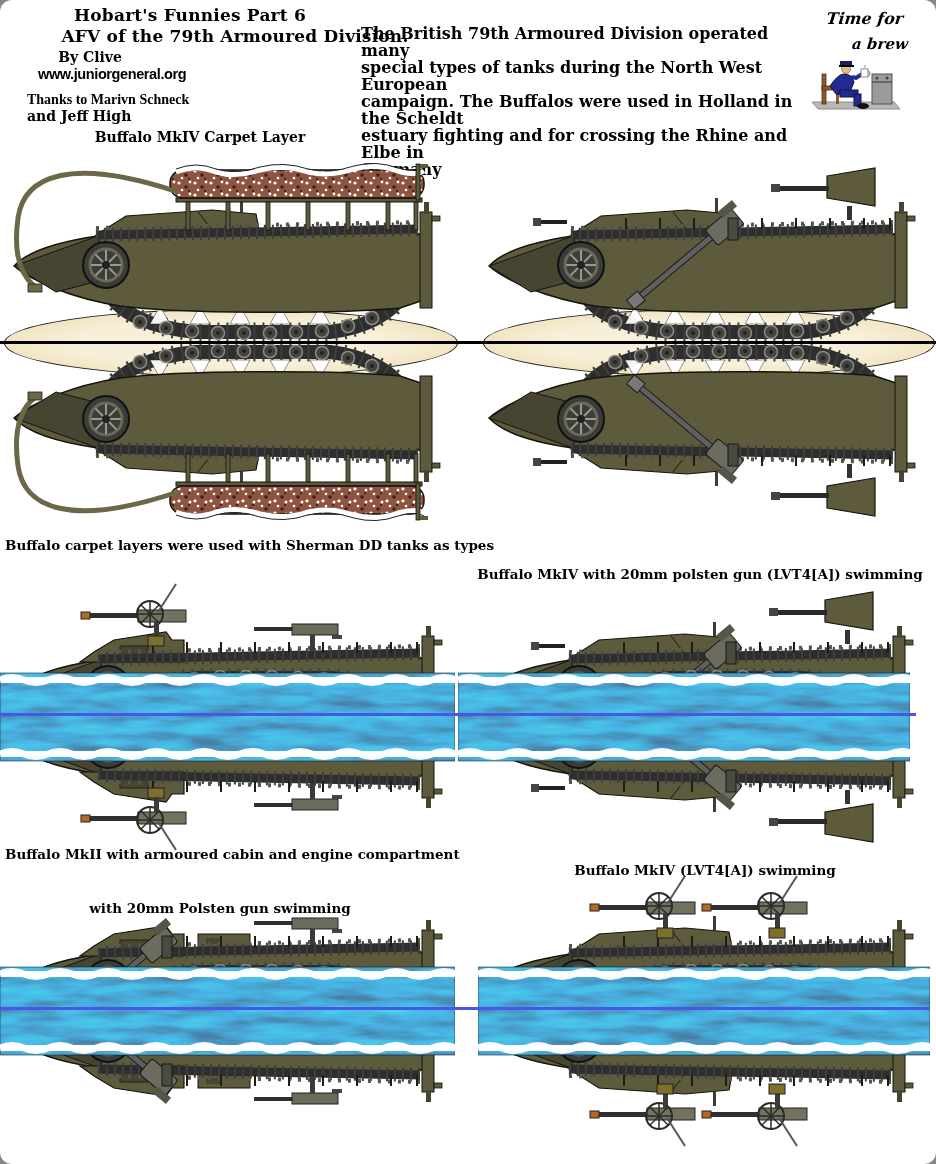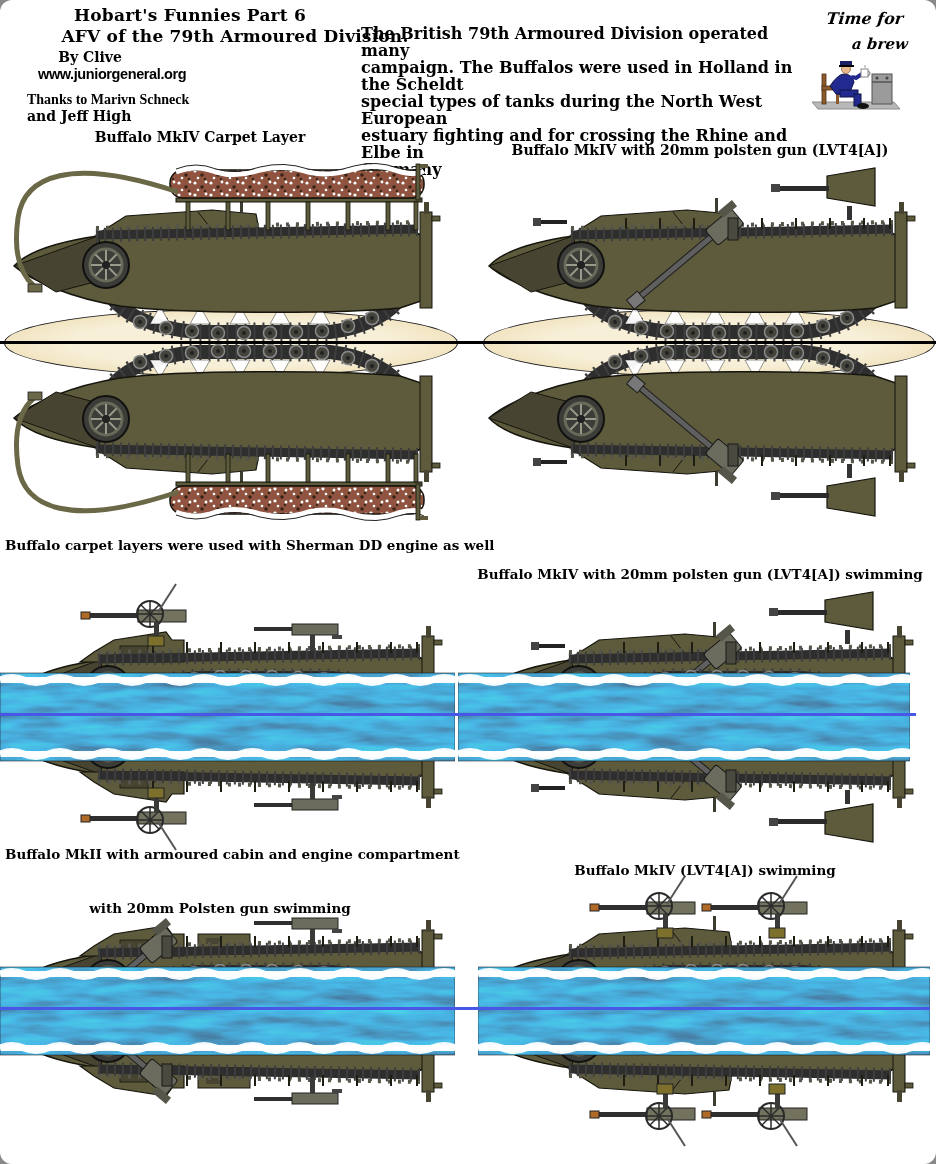--- a/index.html
+++ b/index.html
@@ -31,22 +31,22 @@
 
   <div class="abs title ctr" style="left:40px;top:5px;width:300px;">Hobart's Funnies Part 6</div>
   <div class="abs title ctr" style="left:10px;top:26px;width:360px;margin-left:45px;">AFV of the 79th Armoured Division.</div>
   <div class="abs sub ctr" style="left:20px;top:49px;width:140px;">By Clive</div>
   <div class="abs site" style="left:38px;top:66px;">www.juniorgeneral.org</div>
   <div class="abs sub" style="left:27px;top:92px;font-family:Liberation Serif, serif;">Thanks to Marivn Schneck</div>
   <div class="abs sub" style="left:27px;top:108px;">and Jeff High</div>
 
   <div class="abs" style="left:361px;top:25px;width:460px;">
     <div class="para">The British 79th Armoured Division operated many</div>
+    <div class="para">special types of tanks during the North West European</div>
     <div class="para">campaign. The Buffalos were used in Holland in the Scheldt</div>
-    <div class="para">special types of tanks during the North West European</div>
     <div class="para">estuary fighting and for crossing the Rhine and Elbe in</div>
     <div class="para">Germany</div>
   </div>
 
   <div class="abs script ctr" style="left:820px;top:9px;width:90px;">Time for</div>
   <div class="abs script ctr" style="left:845px;top:35px;width:70px;font-size:15px;">a brew</div>
   <div class="abs" style="left:810px;top:52px;" id="brew-figure">
       <svg width="92" height="58" viewBox="0 0 92 58">
   <polygon points="2,50 84,50 90,57 8,57" fill="#b8b8b8" stroke="#8c8c8c" stroke-width="1"></polygon>
   <rect x="62" y="22" width="20" height="30" fill="#9b9b9b" stroke="#555" stroke-width="1"></rect>
@@ -64,21 +64,20 @@
   <circle cx="36" cy="17" r="4.5" fill="#e8b98c" stroke="#8c6b4a" stroke-width="0.8"></circle>
   <rect x="30" y="9" width="12" height="5" fill="#1a1f66"></rect>
   <rect x="29" y="13" width="15" height="2" fill="#000"></rect>
   <rect x="51" y="17" width="7" height="8" fill="#fff" stroke="#888" stroke-width="1"></rect>
   <path d="M58,19 q4,2 0,5" stroke="#888" stroke-width="1.2" fill="none"></path>
   <rect x="54" y="13" width="2" height="3" fill="#ccc"></rect>
   </svg>
     </div>
 
   <div class="abs lbl ctr" style="left:40px;top:129px;width:320px;">Buffalo MkIV Carpet Layer</div>
-  <div class="abs lbl ctr" style="left:475px;top:142px;width:450px;">Buffalo MkIV with 20mm polsten gun (LVT4[A])</div>
 
   <div class="abs groundEllipse" style="left:4px;top:309px;width:452px;height:66px;"></div>
   <div class="abs groundEllipse" style="left:483px;top:309px;width:450px;height:66px;"></div>
 
   <div class="abs veh" style="left:0px;top:156px;">
       <svg width="455" height="190" viewBox="0 0 455 190">
         <path d="M106,132 C118,158 152,172 196,176 L330,176 C364,172 392,158 403,138" fill="none" stroke="#2e2e2e" stroke-width="14"></path>
         <path d="M106,132 C118,158 152,172 196,176 L330,176 C364,172 392,158 403,138" fill="none" stroke="#3e3e3e" stroke-width="19" stroke-dasharray="2 7"></path>
         <polygon points="150,168 160,150 170,168" fill="#fff" stroke="#222" stroke-width="0.5" opacity="0.95"></polygon>
         <polygon points="190,168 200,150 210,168" fill="#fff" stroke="#222" stroke-width="0.5" opacity="0.95"></polygon>
@@ -378,21 +377,21 @@
           <rect x="304" y="30" width="50" height="5" fill="#2a2a2a"></rect>
           <rect x="296" y="28" width="9" height="8" fill="#444"></rect>
           <rect x="372" y="50" width="5" height="14" fill="#333"></rect>
           <rect x="62" y="64" width="30" height="4" fill="#222"></rect>
         <rect x="58" y="62" width="8" height="8" fill="#444"></rect>
       </svg>
     </div>
 
   <div class="abs foldline" style="left:0px;top:341px;width:936px;height:3px;"></div>
 
-  <div class="abs lbl2" style="left:5px;top:537px;">Buffalo carpet layers were used with Sherman DD engine as well</div>
+  <div class="abs lbl2" style="left:5px;top:537px;">Buffalo carpet layers were used with Sherman DD tanks as types</div>
 
   <div class="abs lbl2 ctr" style="left:470px;top:566px;width:460px;">Buffalo MkIV with 20mm polsten gun (LVT4[A]) swimming</div>
 
   <div class="abs veh" style="left:2px;top:580px;">
       <svg width="455" height="190" viewBox="0 0 455 190">
         <path d="M106,132 C118,158 152,172 196,176 L330,176 C364,172 392,158 403,138" fill="none" stroke="#2e2e2e" stroke-width="14"></path>
         <path d="M106,132 C118,158 152,172 196,176 L330,176 C364,172 392,158 403,138" fill="none" stroke="#3e3e3e" stroke-width="19" stroke-dasharray="2 7"></path>
         <circle cx="140" cy="166" r="6.5" fill="#44443c" stroke="#8a8a8a" stroke-width="1.5"></circle>
           <circle cx="140" cy="166" r="2" fill="#222"></circle>
         <circle cx="166" cy="172" r="6.5" fill="#44443c" stroke="#8a8a8a" stroke-width="1.5"></circle>

